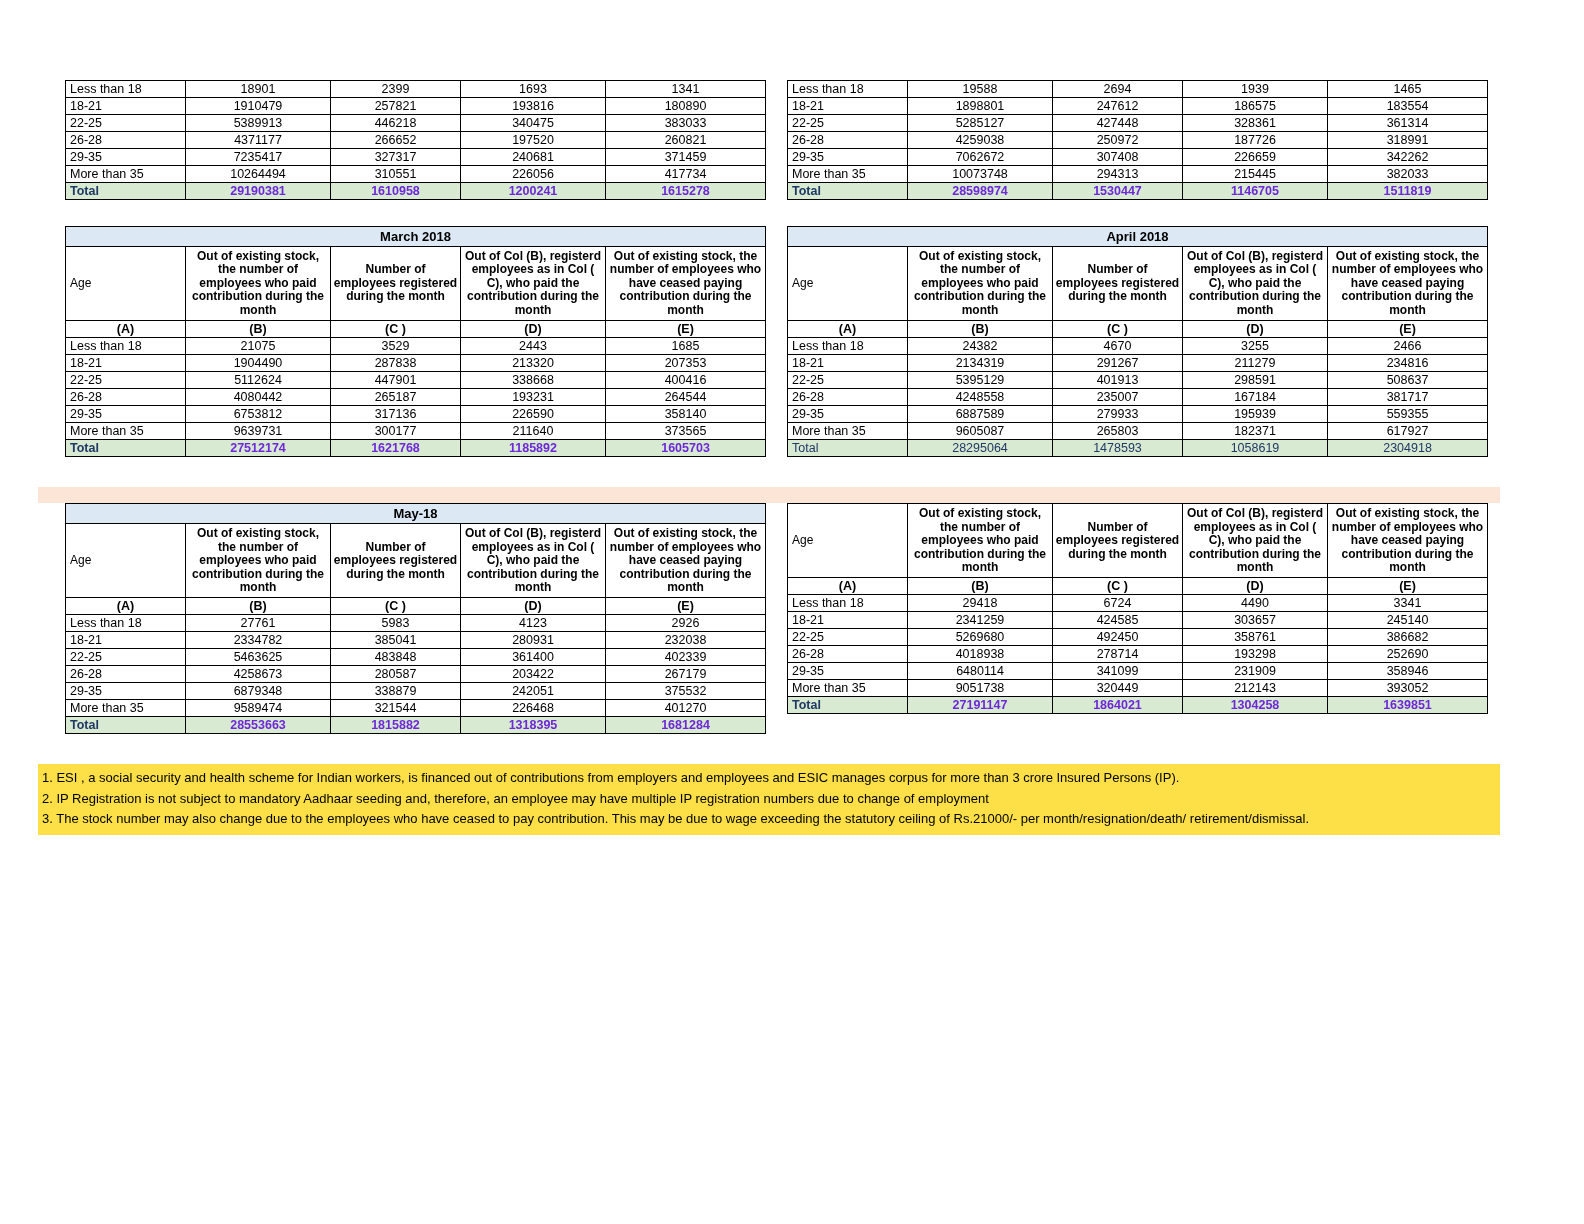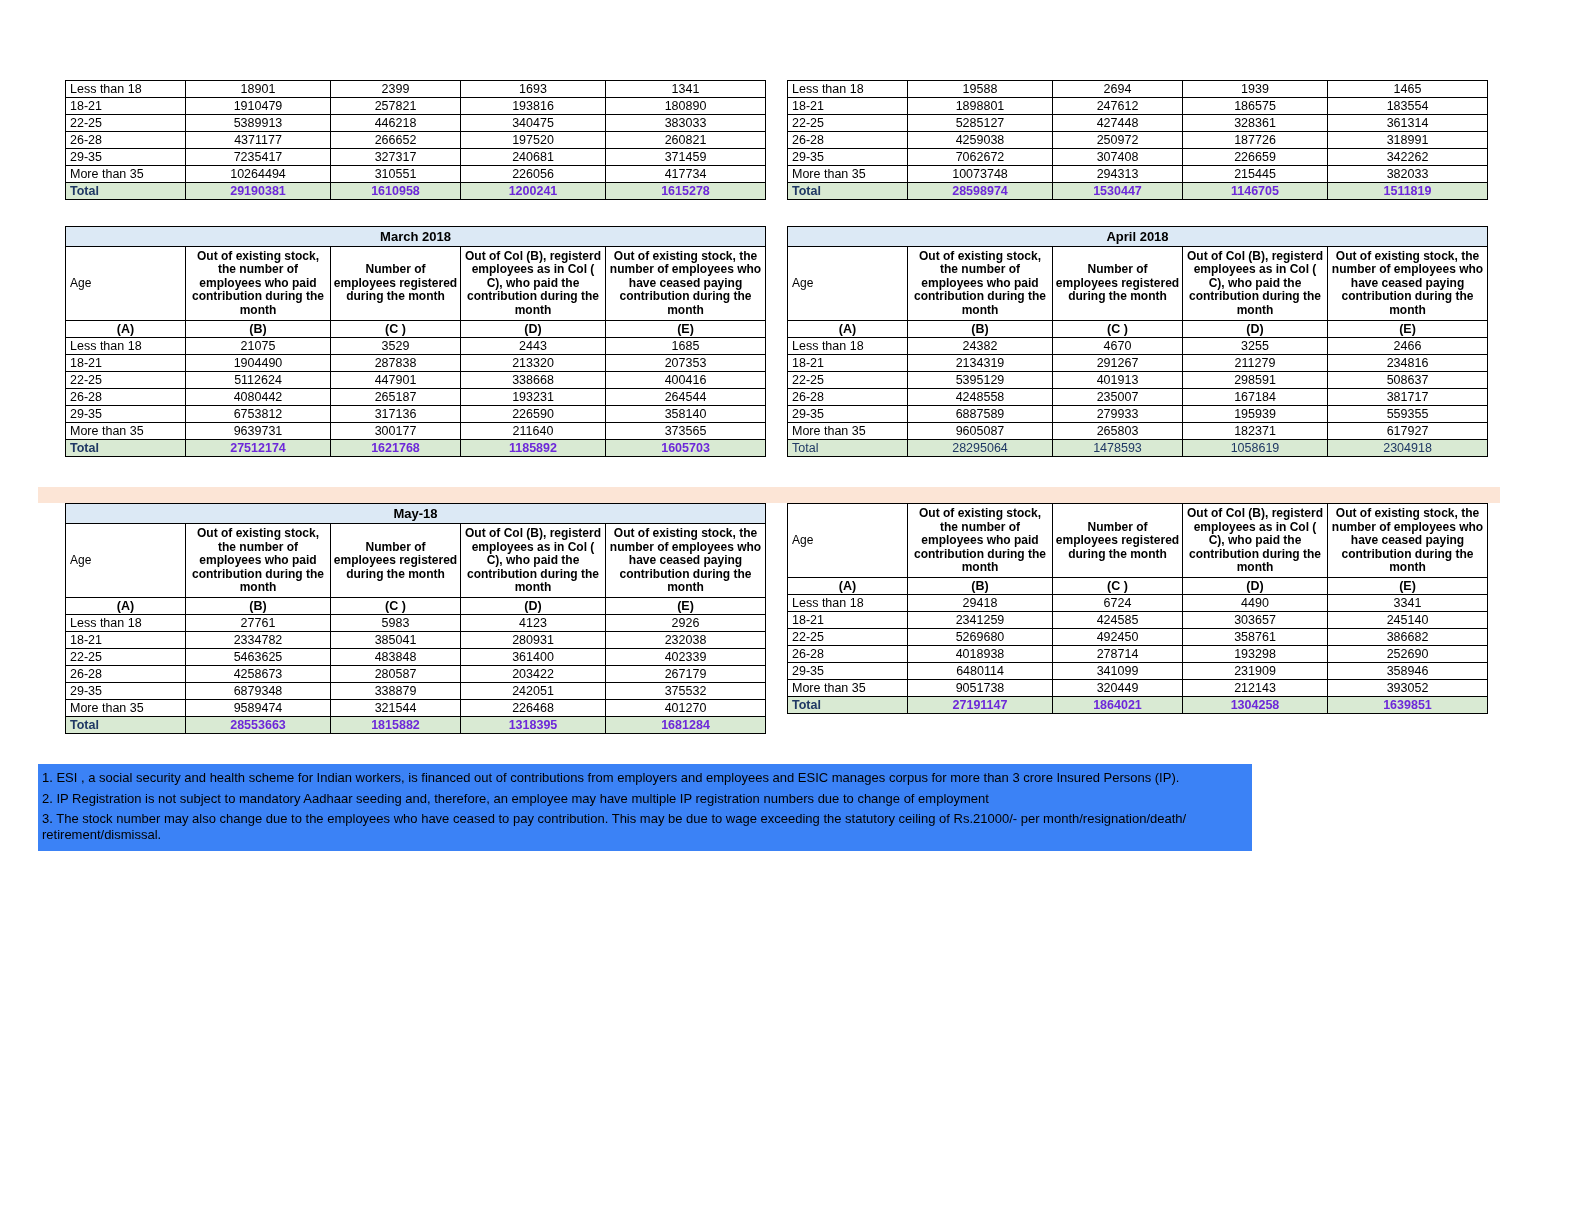--- a/index.html
+++ b/index.html
@@ -97,22 +97,22 @@
   .gap-sm { height: 26px; }
   .gap-md { height: 30px; }
 
   .banner-strip {
     background: #fce5d6;
     height: 16px;
     width: 1462px;
     margin-left: 0;
   }
   .notes {
-    background: #3b82f6;
-    width: 1214px;
+    background: #fde047;
+    width: 1462px;
     padding: 4px 14px 6px 0;
     box-sizing: border-box;
   }
   .notes div {
     font-size: 13px;
     padding: 2px 0 2px 4px;
     line-height: 1.25;
   }
   .notes div.bold {
     font-weight: bold;

